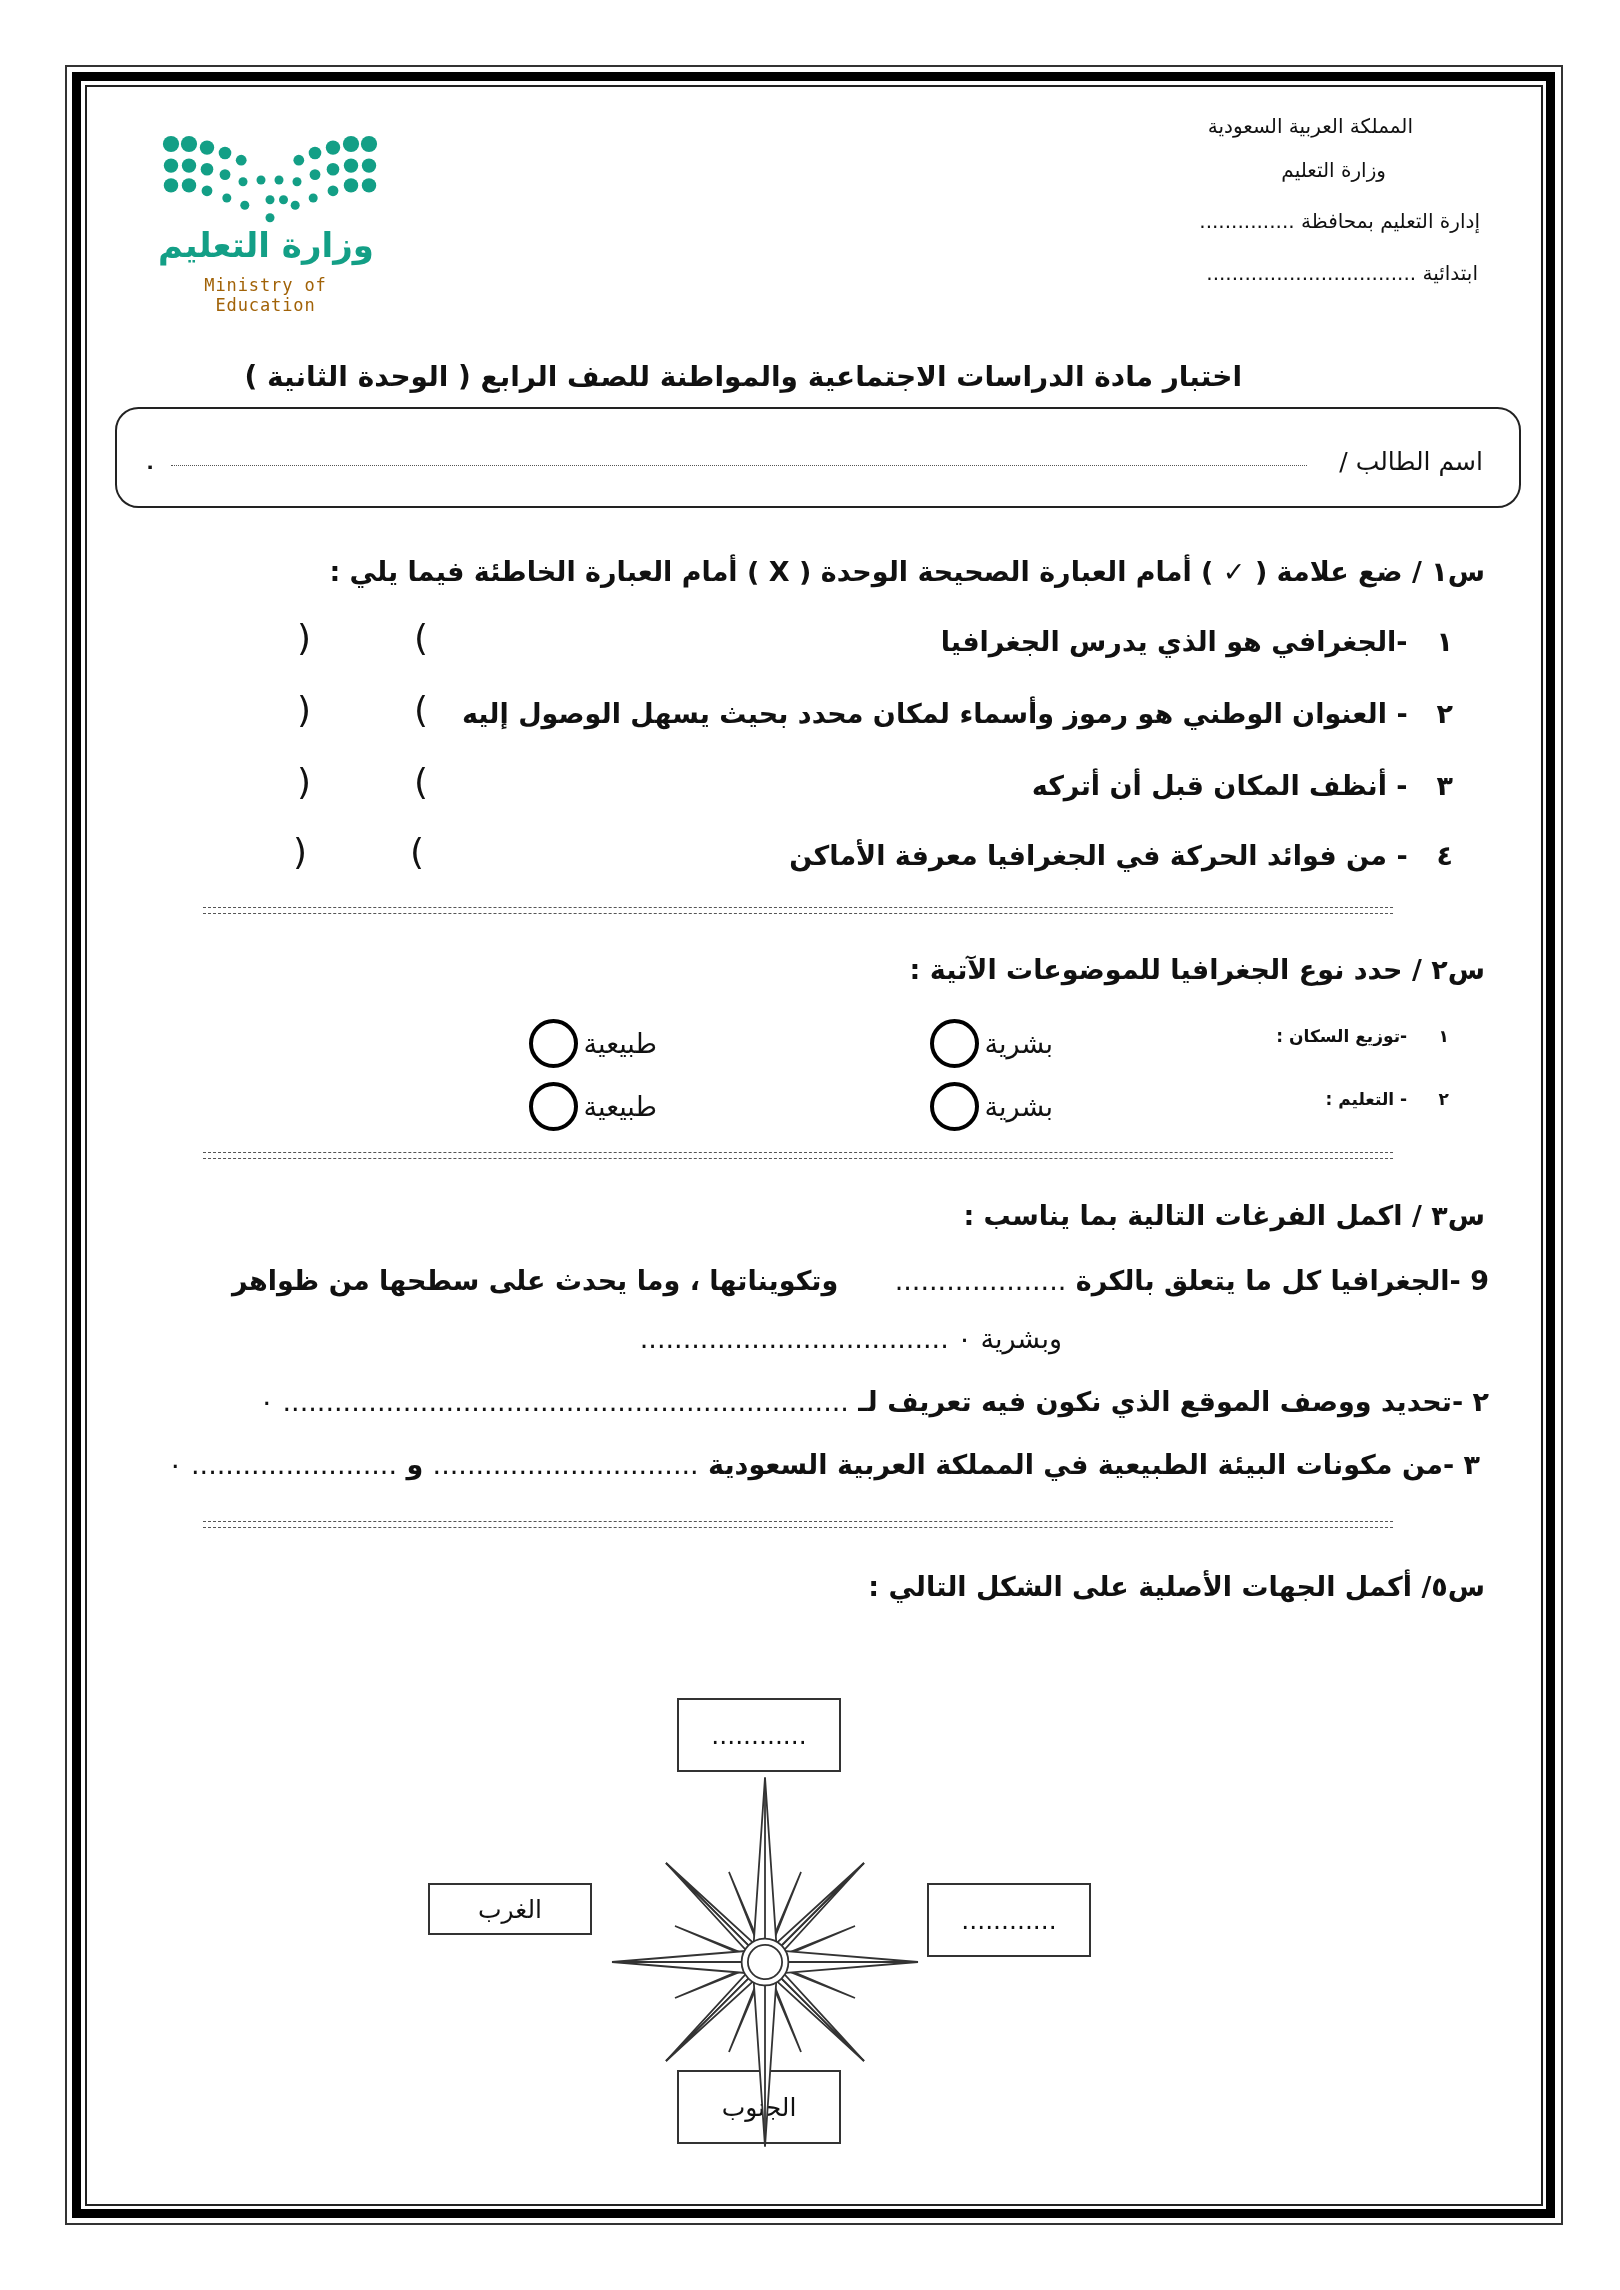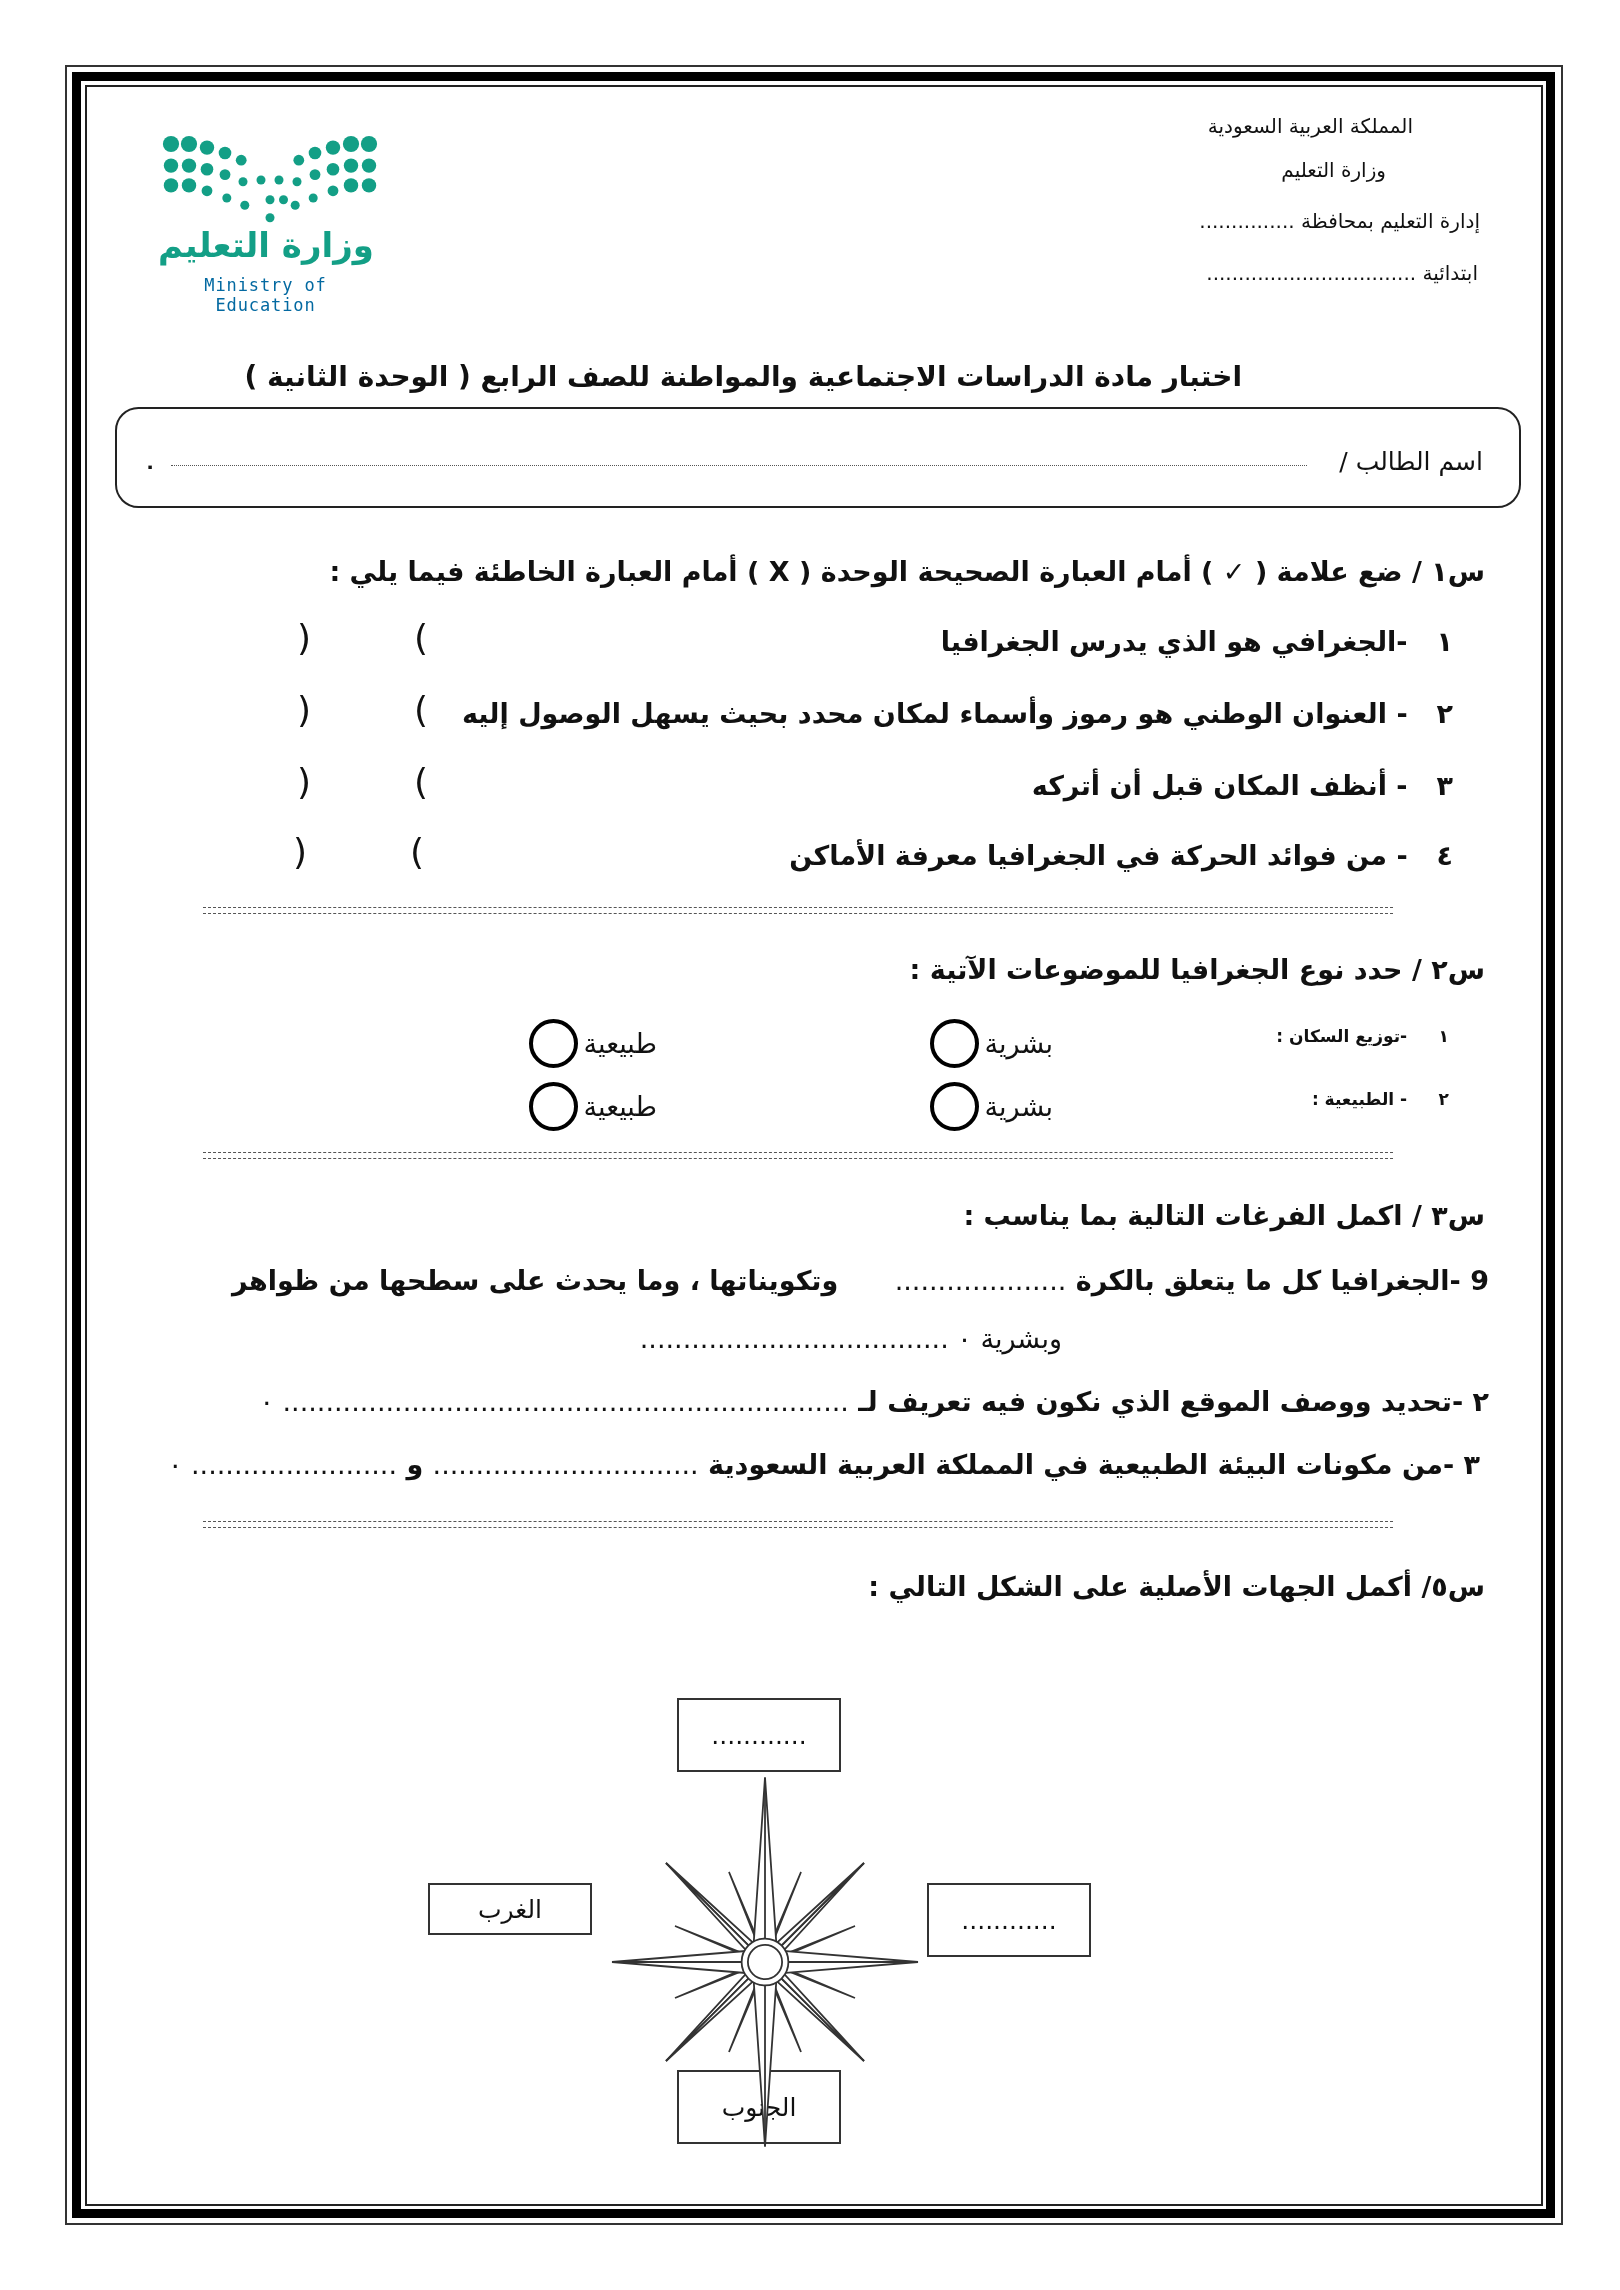--- a/index.html
+++ b/index.html
@@ -31,21 +31,21 @@
       direction: rtl;
     }
     
     .logo { position: absolute; left: 144px; top: 117px; width: 252px; height: 198px; }
     .logo-ar {
       position: absolute; left: 158px; top: 225px; width: 216px; text-align: center;
       font-size: 34px; font-weight: bold; color: #139f86; direction: rtl;
     }
     .logo-en {
       position: absolute; left: 153px; top: 275px; width: 225px; text-align: center;
-      font-size: 17px; color: #0369a1; letter-spacing: 0.9px; direction: ltr;
+      font-size: 17px; color: #a16207; letter-spacing: 0.9px; direction: ltr;
       font-family: "DejaVu Sans Mono", monospace;
     }
 
     .title {
       position: absolute; left: 333px; top: 360px; width: 909px; text-align: center;
       font-size: 28px; font-weight: bold; direction: rtl; white-space: nowrap;
     }
     .name-box {
       position: absolute; left: 115px; top: 407px; width: 1406px; height: 101px;
       border: 2.7px solid #222; border-radius: 23.4px;
@@ -207,21 +207,21 @@
   </div>
   <div class="opt" style="right:792px;">
     <span class="opt-label">طبيعية</span>
     <span class="radio"></span>
   </div>
 </div>
 
 <div class="q2-row" style="top:1082px;">
   <span class="q2-label">
     <span class="num">٢</span>
-    <span>- الطبيعية :</span>
+    <span>- التعليم :</span>
   </span>
   <div class="opt" style="right:396px;">
     <span class="opt-label">بشرية</span>
     <span class="radio"></span>
   </div>
   <div class="opt" style="right:792px;">
     <span class="opt-label">طبيعية</span>
     <span class="radio"></span>
   </div>
 </div>

